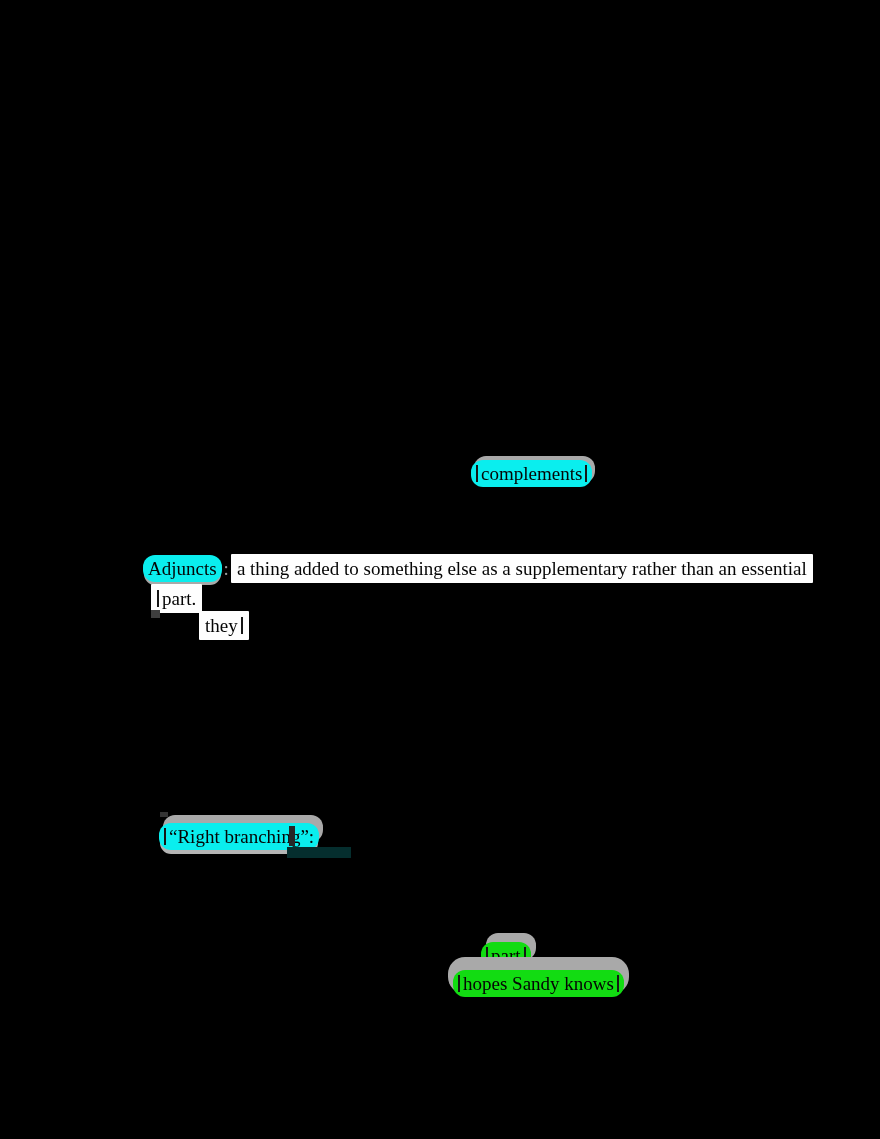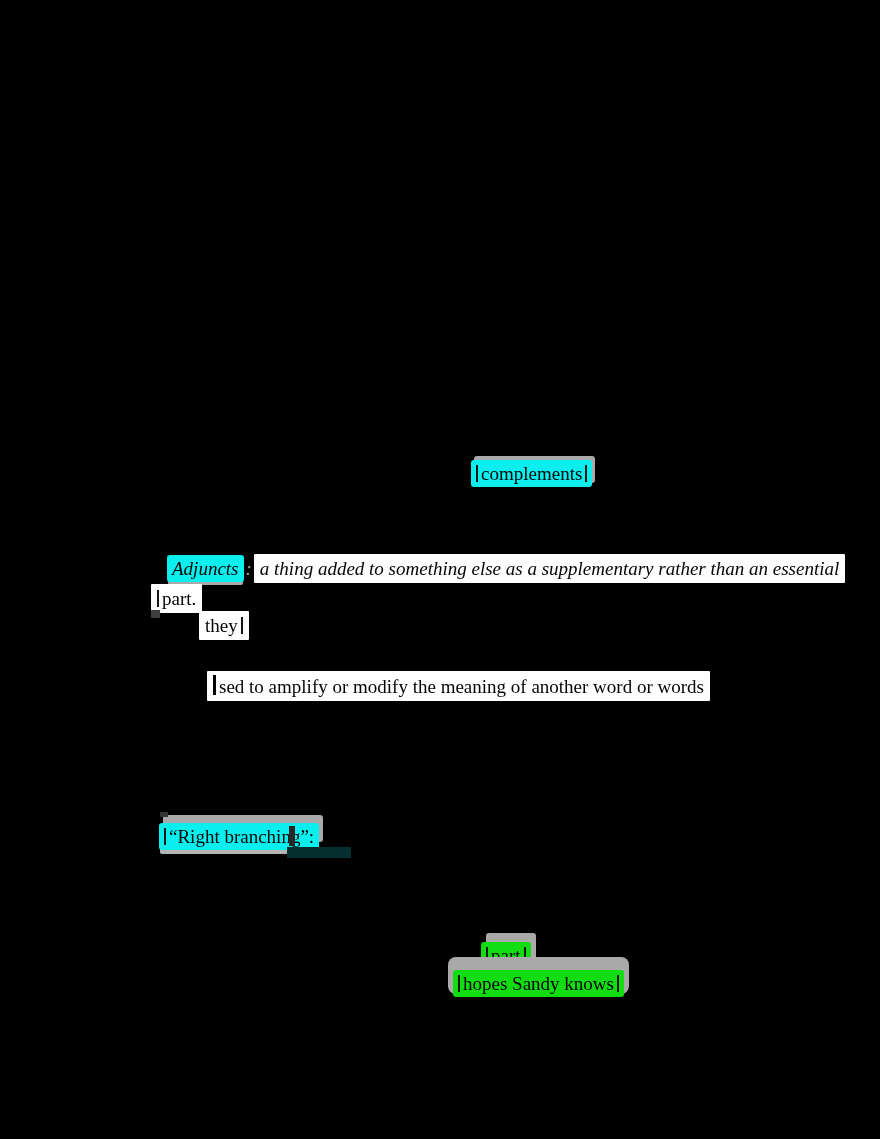--- a/index.html
+++ b/index.html
@@ -17,21 +17,21 @@
     position: absolute;
     white-space: nowrap;
     color: var(--text_black, #000);
     font-size: 19px;
     line-height: 21px;
   }
 
   .hl {
     display: inline-block;
     padding: 3px 5px;
-    border-radius: 3px;
+    border-radius: 12px;
   }
   .hl-cyan  { background: var(--highlight_cyan, #0ff); }
   .hl-green { background: var(--highlight_green, #0d0); }
   .hl-white { background: var(--highlight_white, #fff); border-radius: 1px; padding: 4px 6px; }
 
   
   .sh-complements { box-shadow: 3px -4px 0 0 var(--shadow_gray, #a9a9a9); }
   .sh-knows       { box-shadow: 5px -9px 0 0 var(--shadow_gray, #a9a9a9); }
   .sh-hopes       { box-shadow: 0 -8px 0 5px var(--shadow_gray, #a9a9a9); }
   .sh-rb          { box-shadow: 4px -8px 0 0 var(--shadow_gray, #a9a9a9),
@@ -49,21 +49,21 @@
   .bar-l::before { margin-right: 3px; }
   .bar-r::after  { margin-left: 3px; }
   .bar-strong::before { width: 3px; height: 20px; background: #000; }
 
   .sep { color: #9a9a9a; padding: 0 2px; }
 
   .artifact { position: absolute; }
 
   
   #cap-complements { left: 471px; top: 460px; }
-  #def-line1       { left: 167px; top: 554px; font-style: italic; }
+  #def-line1       { left: 143px; top: 554px; }
   #def-line2       { left: 151px; top: 584px; }
   #cap-they        { left: 199px; top: 611px; }
   #cap-amplify     { left: 207px; top: 671px; }
   #cap-rb          { left: 150px; top: 823px; padding-left: 9px; }
   #bar-teal        { left: 287px; top: 847px; width: 64px; height: 11px;
                      background: var(--teal_bar, #052e2e); }
   #cap-knows       { left: 481px; top: 942px; }
   #cap-hopes       { left: 453px; top: 970px; }
 
   #art-square-part { left: 151px; top: 610px; width: 9px; height: 8px; background: #3e3e3e; }
@@ -84,23 +84,20 @@
   </div>
 
   <div class="cap" id="def-line2">
     <span class="hl hl-white bar-l">part.</span>
   </div>
 
   <div class="cap" id="cap-they">
     <span class="hl hl-white bar-r">they</span>
   </div>
 
-  <div class="cap" id="cap-amplify">
-    <span class="hl hl-white bar-l bar-strong">sed to amplify or modify the meaning of another word or words</span>
-  </div>
 
   <div class="cap" id="cap-rb">
     <span class="hl hl-cyan sh-rb bar-l">“Right branching”:</span>
   </div>
 
   <div class="artifact" id="bar-teal"></div>
 
   <div class="cap" id="cap-knows">
     <span class="hl hl-green sh-knows bar-l bar-r">part</span>
   </div>

